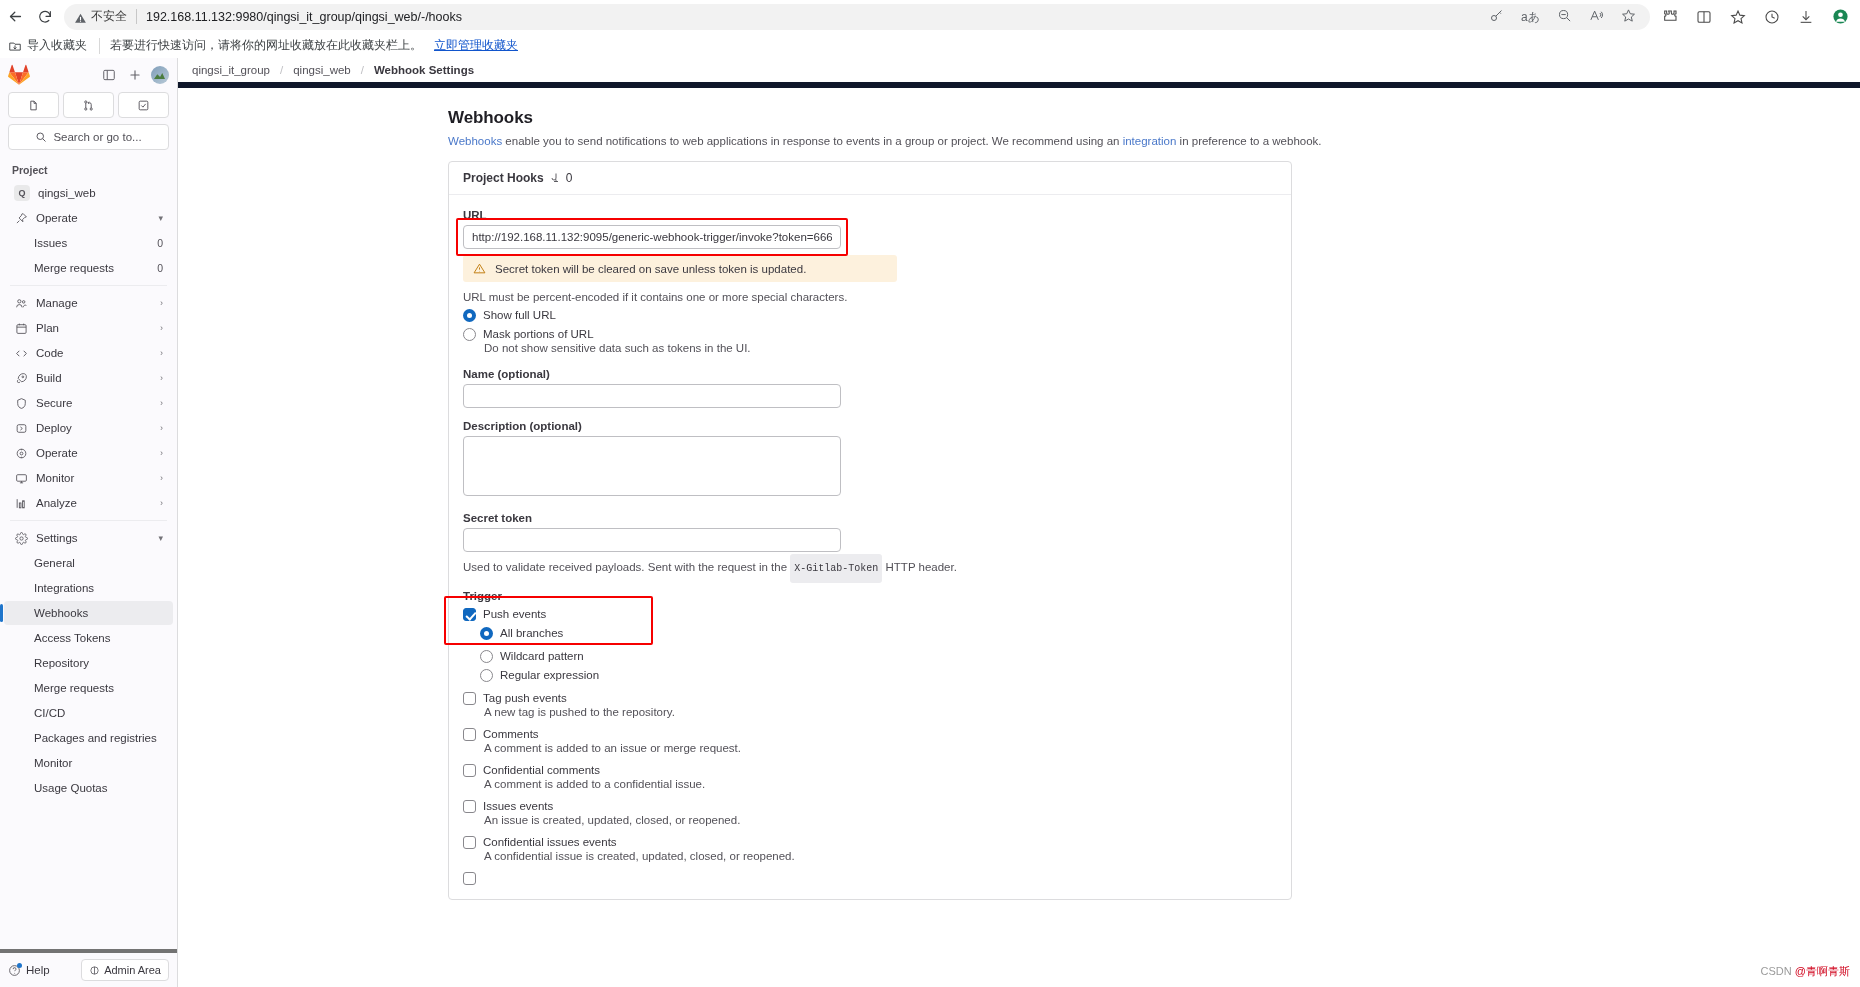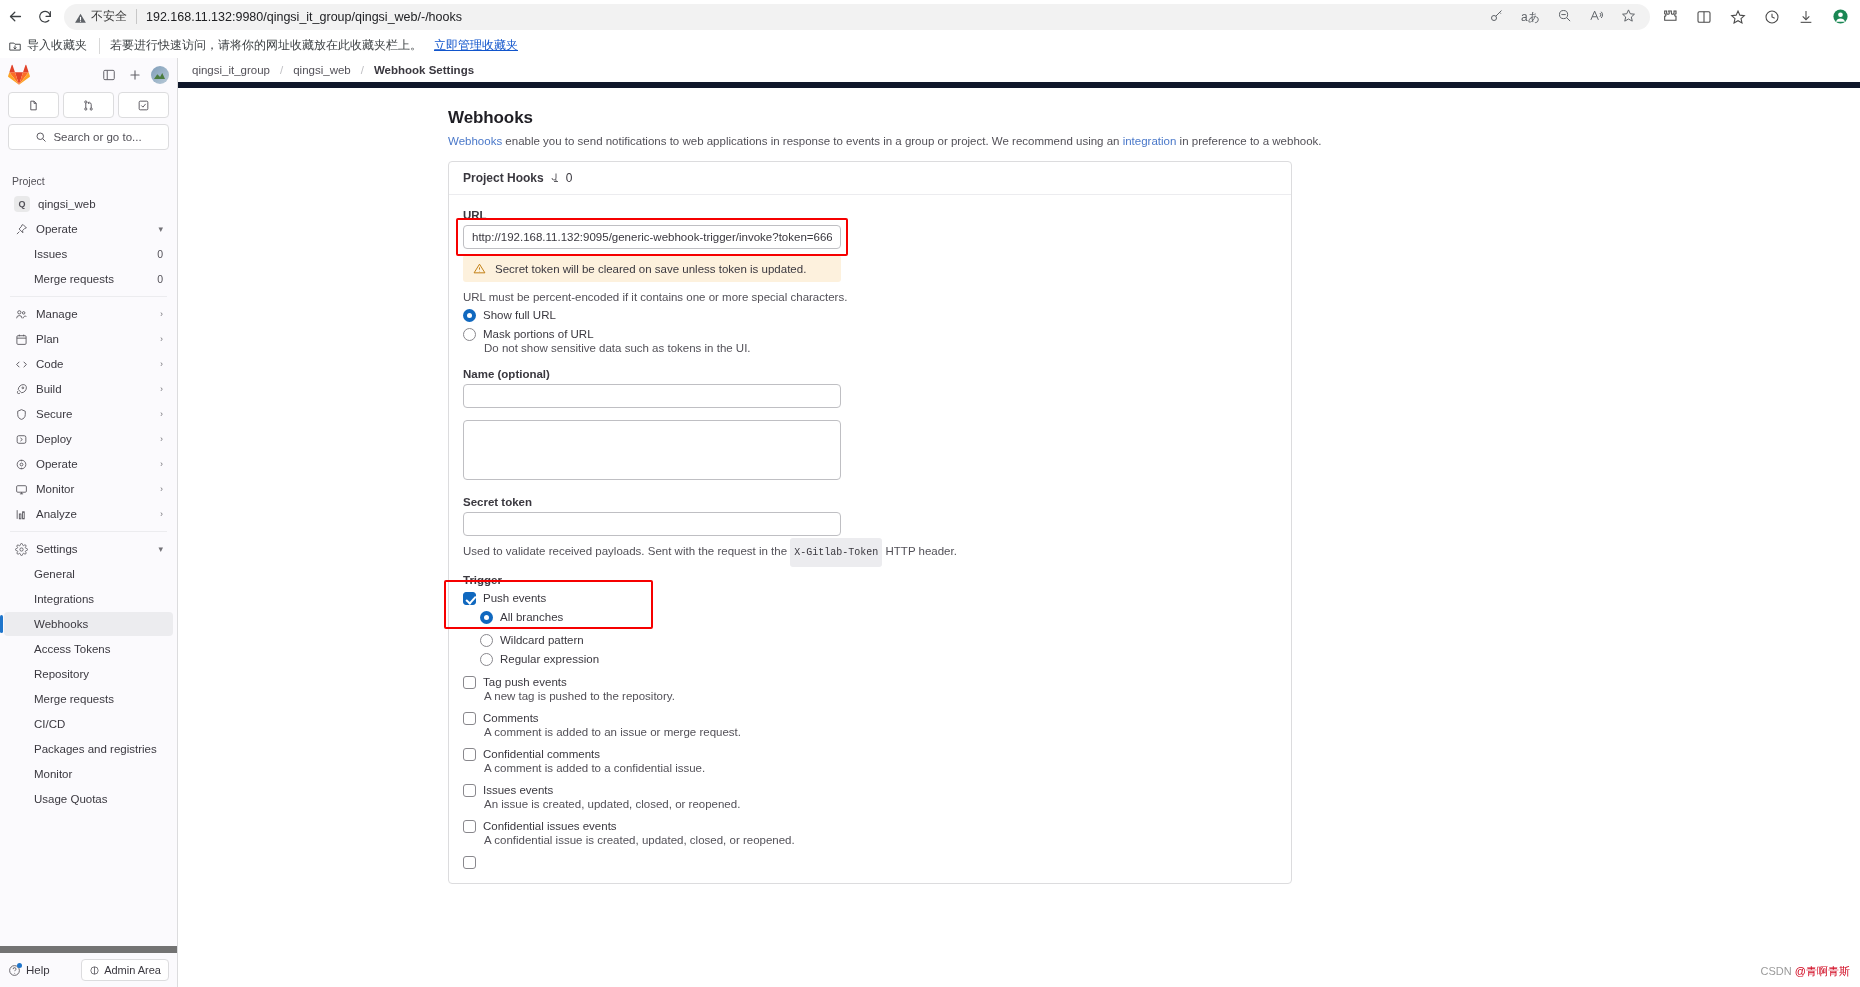--- a/index.html
+++ b/index.html
@@ -73,21 +73,21 @@
   .sb-quick-btn {
     flex: 1; height: 26px; border: 1px solid #dcdcde; border-radius: 4px;
     background: #fff; display: flex; align-items: center; justify-content: center; color: #535158;
   }
   .sb-search {
     margin: 0 8px 8px 8px; height: 26px; border: 1px solid #dcdcde; border-radius: 4px;
     background: #fff; display: flex; align-items: center; justify-content: center; gap: 6px;
     color: #535158; font-size: 11.5px;
   }
   .sb-scroll { flex: 1; overflow: hidden; }
-  .sb-section-title { padding: 6px 12px 4px 12px; font-size: 10.5px; font-weight: normal; color: #535158; margin-top: 11px; }
+  .sb-section-title { padding: 6px 12px 4px 12px; font-size: 10.5px; font-weight: bold; color: #535158; }
   .sb-item {
     display: flex; align-items: center; gap: 8px;
     height: 24px; padding: 0 10px 0 10px; margin: 1px 4px; border-radius: 4px;
     color: #3a383f; position: relative;
   }
   .sb-item .ic { width: 14px; height: 14px; display: flex; align-items: center; justify-content: center; color: #535158; flex: none; }
   .sb-item .lbl { flex: 1; white-space: nowrap; overflow: hidden; }
   .sb-item .badge { font-size: 10.5px; color: #535158; }
   .sb-item .chev { color: #737278; font-size: 9px; }
   .sb-item.project .proj-avatar {
@@ -95,21 +95,21 @@
     display: flex; align-items: center; justify-content: center; font-size: 9px; font-weight: bold; flex: none;
   }
   .sb-sub { padding-left: 30px; }
   .sb-divider { height: 1px; background: #ececef; margin: 5px 10px; }
   .sb-item.active { background: #ececef; font-weight: 500; }
   .sb-item.active::before {
     content: ""; position: absolute; left: -4px; top: 3px; bottom: 3px; width: 3px;
     background: #1f75cb; border-radius: 2px;
   }
   .sb-settings-sub { padding-left: 30px; }
-  .sb-bottom { border-top: 7px solid #737373; padding: 6px 8px; display: flex; align-items: center; gap: 8px; }
+  .sb-bottom { border-top: 4px solid #737373; padding: 6px 8px; display: flex; align-items: center; gap: 8px; }
   .help-btn { display: flex; align-items: center; gap: 5px; color: #3a383f; font-size: 11.5px; position: relative; }
   .help-dot { position: absolute; left: 9px; top: -1px; width: 5px; height: 5px; border-radius: 50%; background: #1f75cb; }
   .admin-btn {
     margin-left: auto; border: 1px solid #dcdcde; border-radius: 4px; background: #fff;
     height: 22px; display: flex; align-items: center; gap: 4px; padding: 0 7px; font-size: 11px; color: #3a383f;
   }
 
   
   .main {
     position: absolute; left: 178px; top: 0; right: 0; bottom: 0;
@@ -151,21 +151,21 @@
   .form-textarea {
     width: 378px; height: 60px; border: 1px solid #bfbfc3; border-radius: 4px;
     padding: 5px 8px; font-size: 11.5px; color: #3a383f; resize: none;
     font-family: "Liberation Sans", sans-serif; background: #fff;
   }
   .highlight-box { position: relative; display: inline-block; }
   .redbox {
     position: absolute; border: 2px solid #f60000; border-radius: 2px; pointer-events: none;
   }
   .alert-warn {
-    width: 378px; background: #fdf1dd; border-radius: 3px; padding: 7px 10px;
+    width: 434px; background: #fdf1dd; border-radius: 3px; padding: 7px 10px;
     display: flex; align-items: center; gap: 9px; font-size: 11.5px; color: #3a383f;
     margin-top: 6px;
   }
   .warn-ico { color: #c17d10; flex: none; display: flex; }
   .help-text { font-size: 11.5px; color: #535158; margin-top: 9px; }
   .code-chip {
     font-family: "Liberation Mono", monospace; font-size: 10px; background: #ececef;
     padding: 9px 4px; border-radius: 3px; color: #3a383f;
   }
 
@@ -629,20 +629,21 @@
               </div>
               <div class="sub-help">Do not show sensitive data such as tokens in the UI.</div>
             </div>
 
             <div class="form-group" style="margin-top:14px;">
               <label class="form-label">Name (optional)</label>
               <input class="form-input" type="text" value="" style="">
             </div>
 
             <div class="form-group">
+              <label class="form-label">Description (optional)</label>
               <textarea class="form-textarea" style=""></textarea>
             </div>
 
             <div class="form-group">
               <label class="form-label">Secret token</label>
               <input class="form-input" type="text" value="" style="">
               <div class="help-text">
                 <span>Used to validate received payloads. Sent with the request in the </span><span class="code-chip">X-Gitlab-Token</span><span> HTTP header.</span>
               </div>
             </div>

